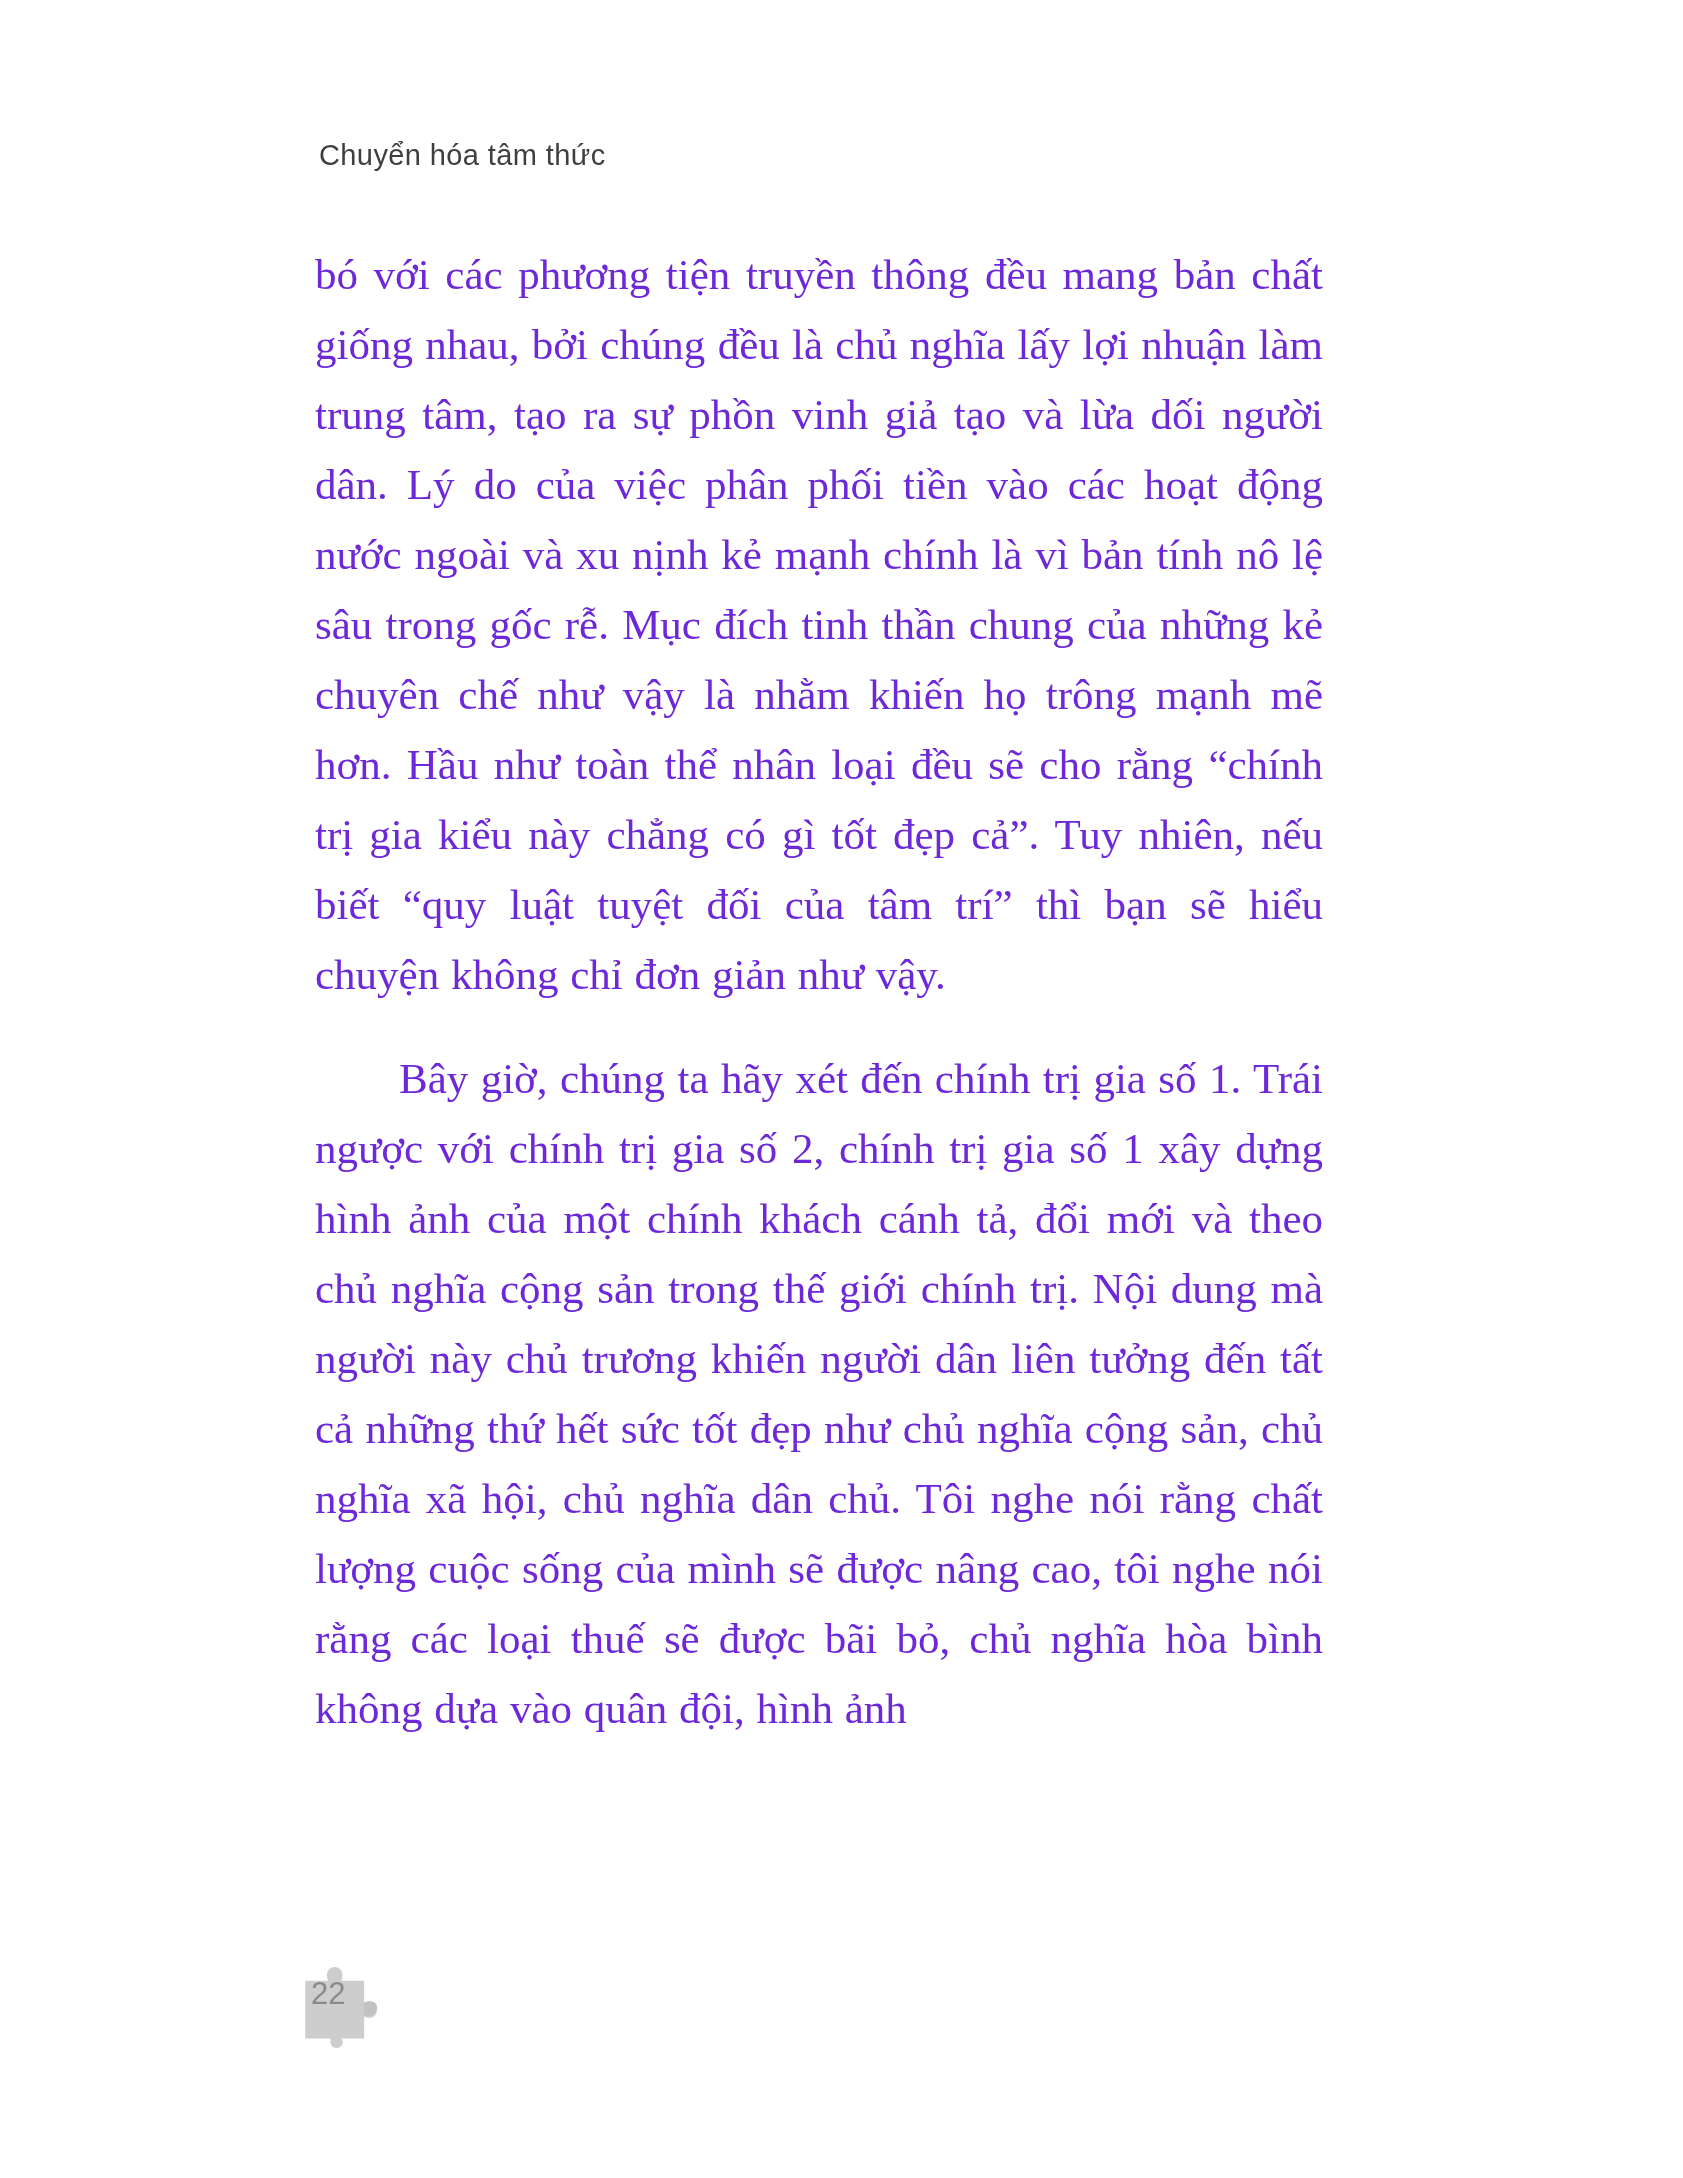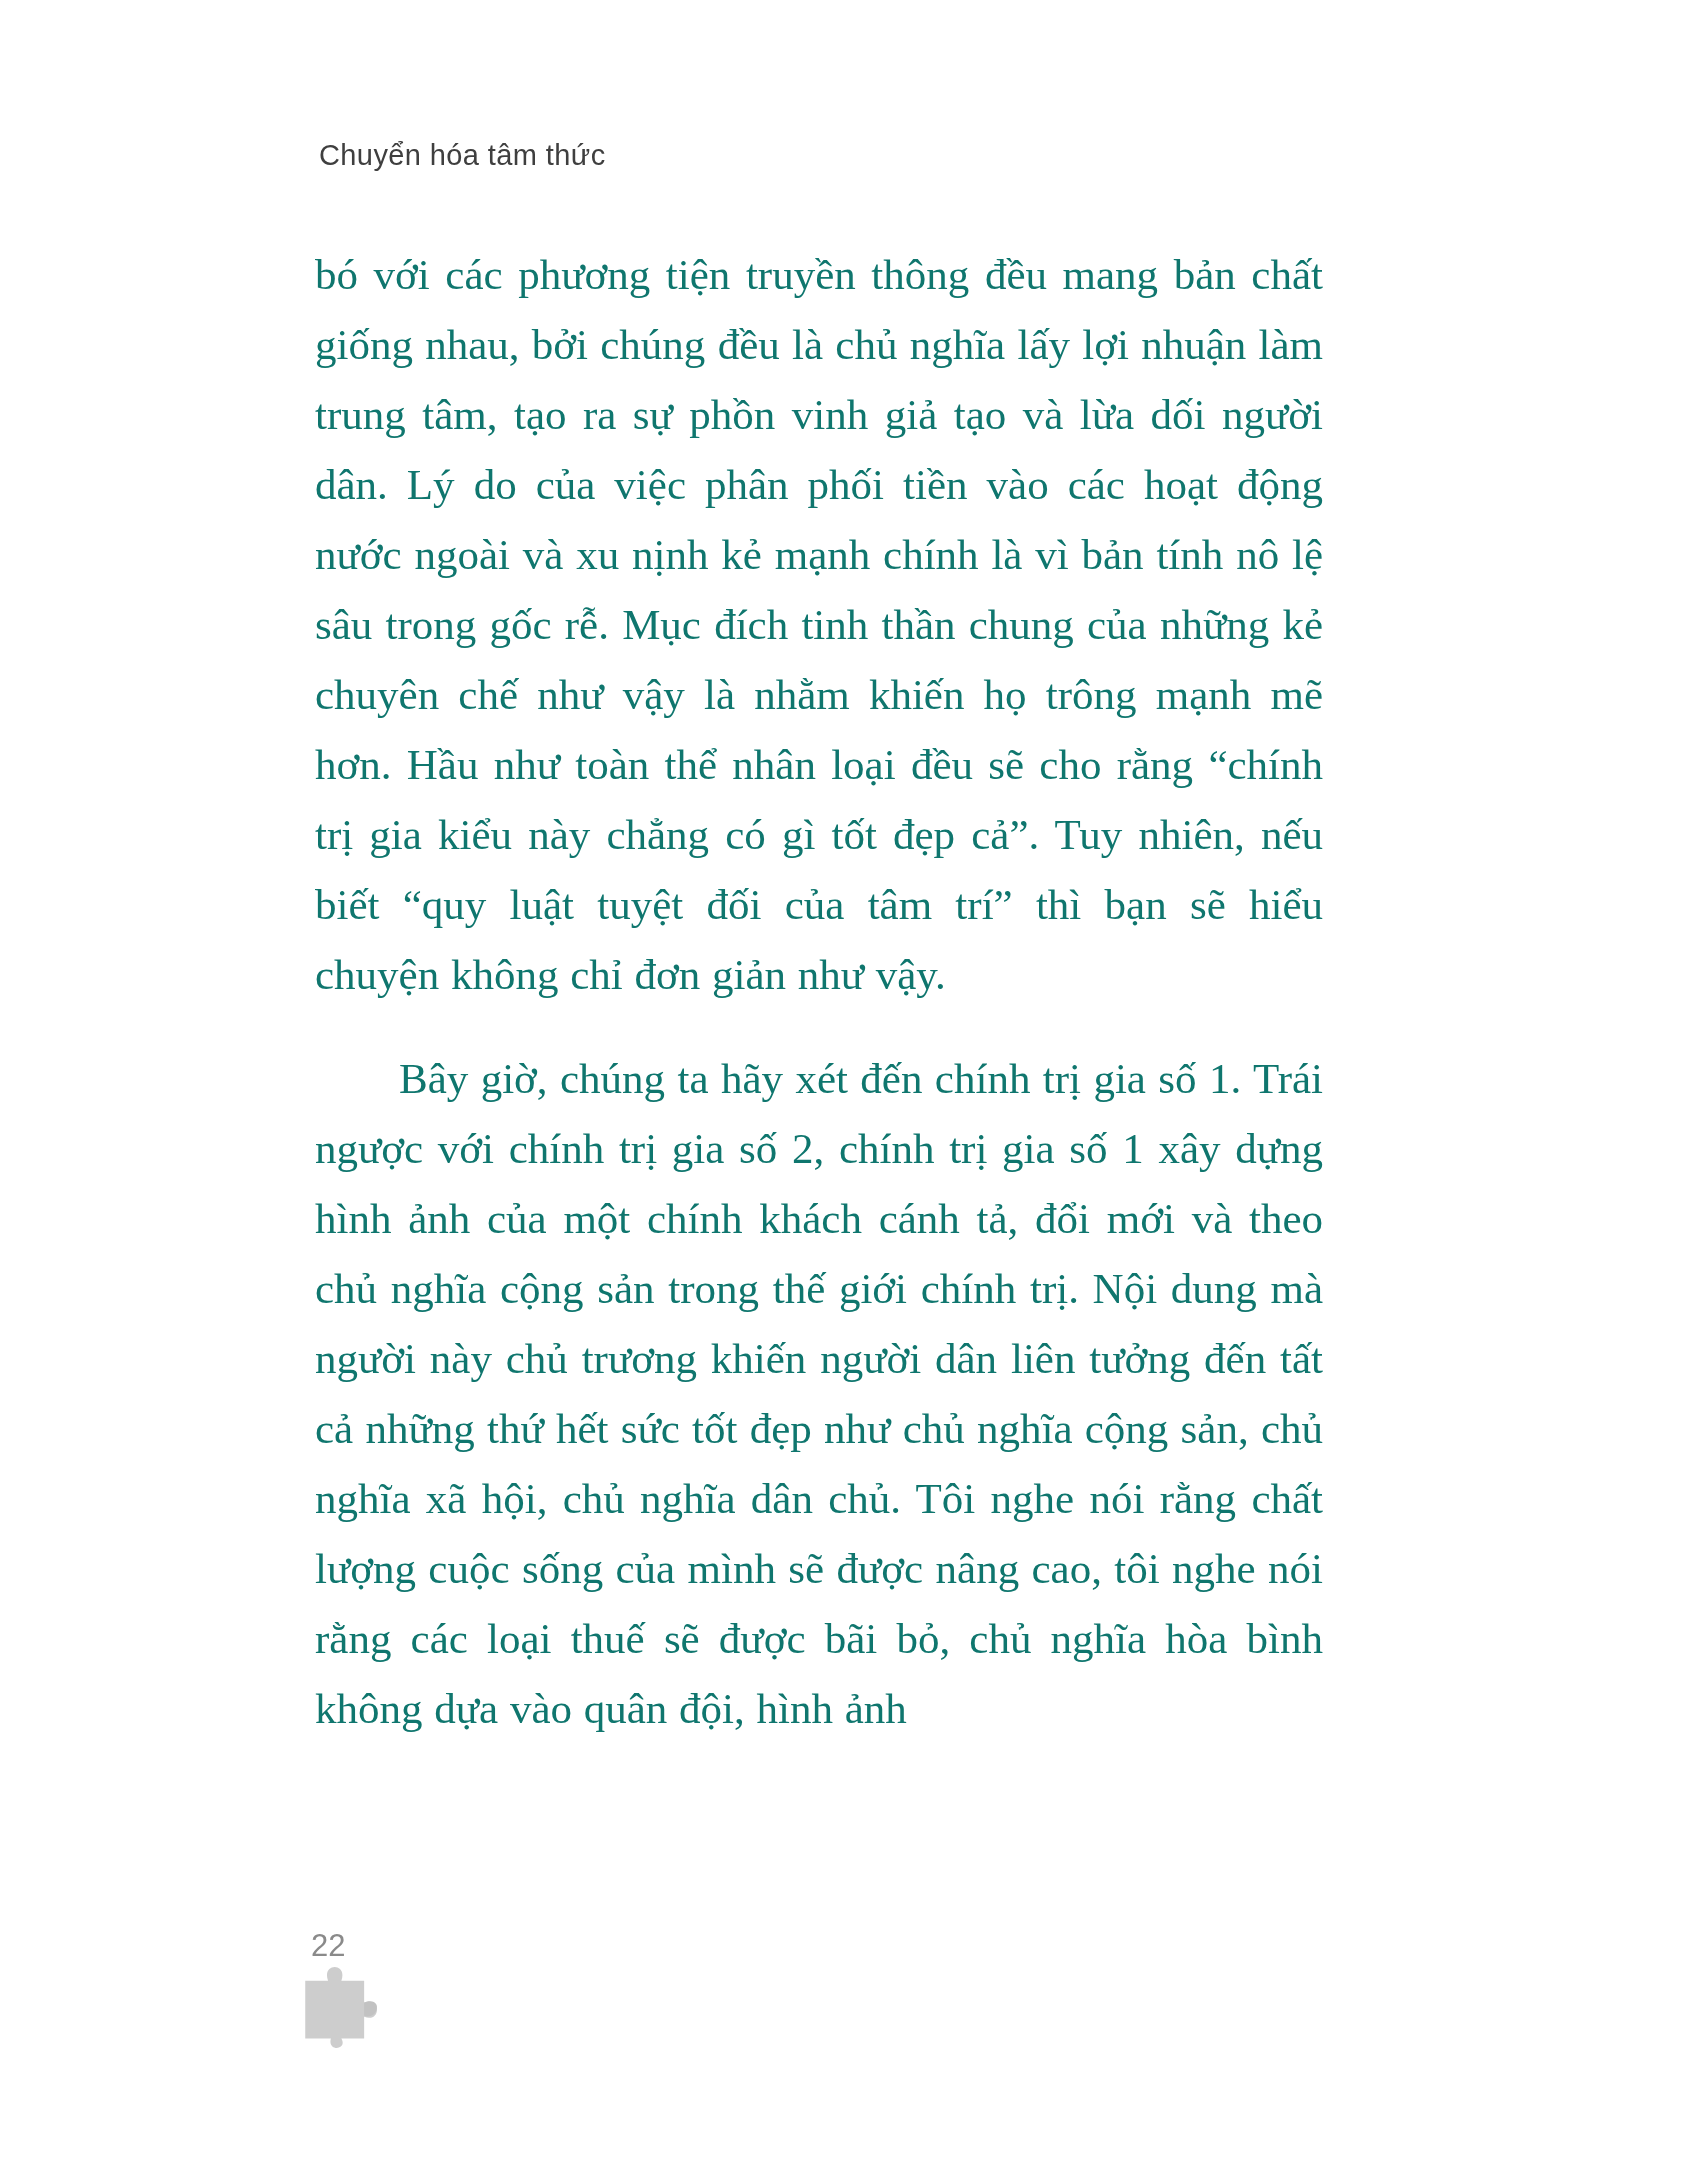--- a/index.html
+++ b/index.html
@@ -28,21 +28,21 @@
   .text-block {
     position: absolute;
     left: 315px;
     top: 240px;
     width: 1008px;
   }
   .para {
     margin: 0;
     font-size: 43px;
     line-height: 70px;
-    color: #0f766e;
+    color: #6d28d9;
     text-align: justify;
     text-justify: inter-word;
     word-spacing: 1px;
   }
   .para + .para {
     margin-top: 34px;
   }
   .para.indent {
     text-indent: 84px;
   }
@@ -55,21 +55,21 @@
     display: block;
   }
   .puzzle svg {
     width: 100%;
     height: 100%;
     display: block;
   }
   .pagenum {
     position: absolute;
     left: 311px;
-    top: 1928px;
+    top: 1976px;
     font-family: "Liberation Sans", sans-serif;
     font-size: 31px;
     color: #8a8a8a;
     z-index: 2;
   }
 </style>
 </head>
 <body>
 
 <div class="page">

